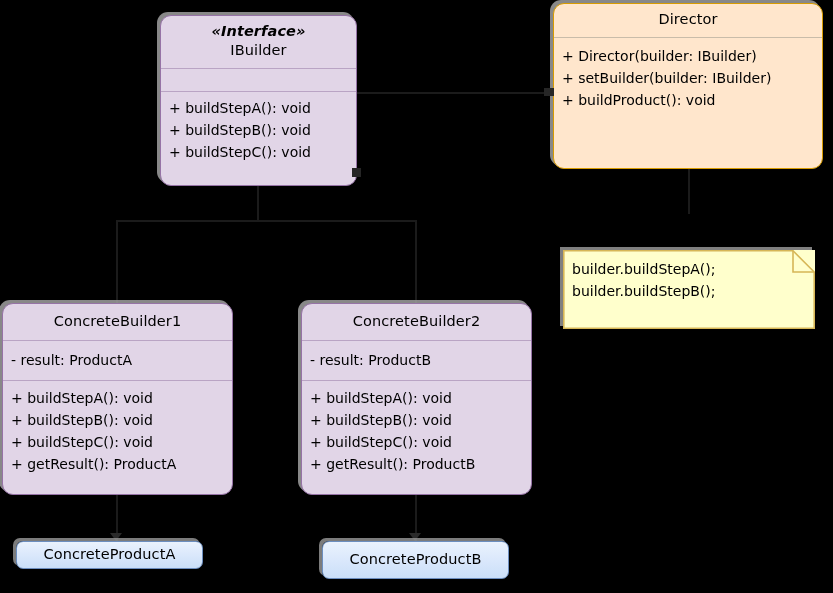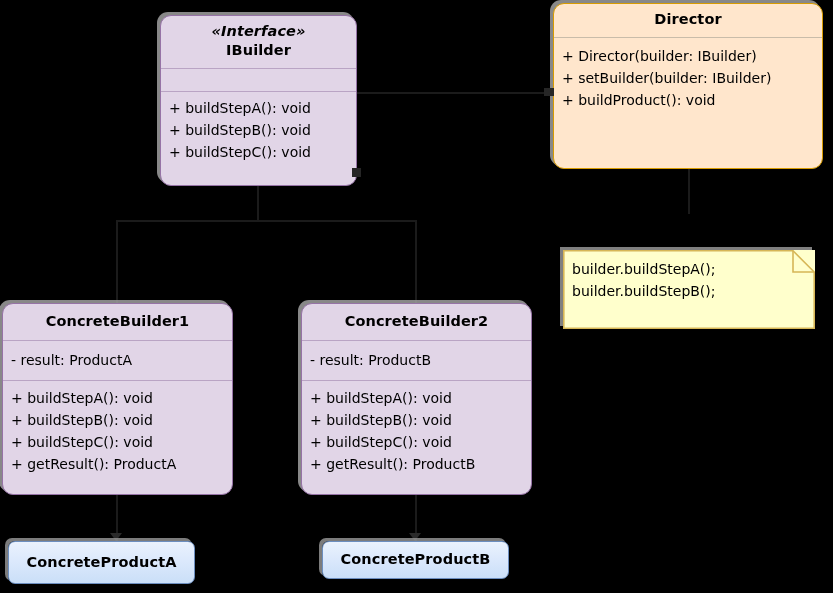--- a/index.html
+++ b/index.html
@@ -36,21 +36,21 @@
     display:block;
     font-style:italic;
     font-weight:bold;
     font-size:14.5px;
     color:#000;
     line-height:1.33;
     letter-spacing:.1px;
   }
   .cls-name{
     display:block;
-    font-weight:bold;
+    font-weight:normal;
     font-size:14.5px;
     color:#000;
     line-height:1.35;
     letter-spacing:.1px;
   }
   .member{
     display:block;
     font-size:14px;
     color:#000;
     line-height:1.58;
@@ -188,21 +188,21 @@
       <span class="member">- result: ProductB</span>
     </div>
     <div class="cmp" style="padding-top:6px;">
       <span class="member">+ buildStepA(): void</span>
       <span class="member">+ buildStepB(): void</span>
       <span class="member">+ buildStepC(): void</span>
       <span class="member">+ getResult(): ProductB</span>
     </div>
   </div>
 
-  <div class="simple-box" style="left:8px;top:541px;width:187px;height:43px;">
+  <div class="simple-box" style="left:16px;top:541px;width:187px;height:28px;">
     <span class="cls-name">ConcreteProductA</span>
   </div>
 
   <div class="simple-box" style="left:322px;top:541px;width:187px;height:38px;">
     <span class="cls-name">ConcreteProductB</span>
   </div>
 
 </div>
 
 </body></html>

